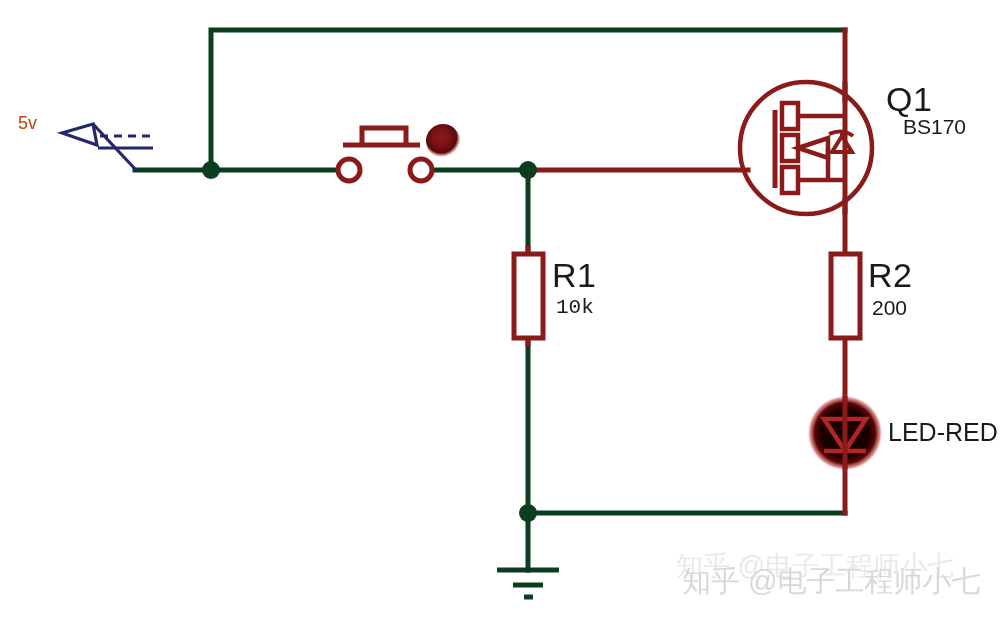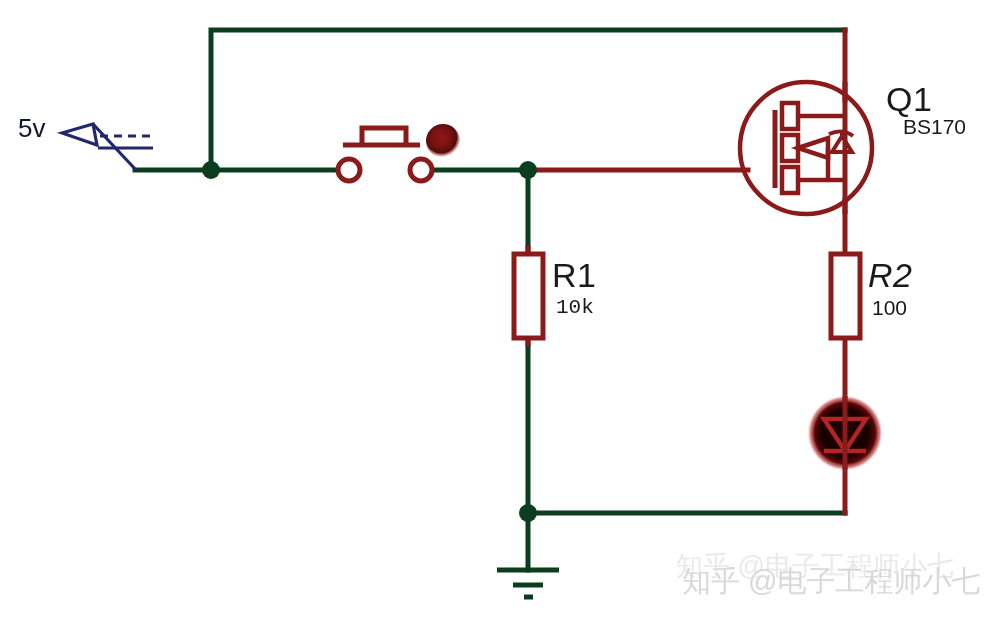--- a/index.html
+++ b/index.html
@@ -34,32 +34,32 @@
     user-select: none;
   }
   .lbl-ref {
     font-size: 34px;
     letter-spacing: 0.5px;
   }
   .lbl-val {
     font-size: 21px;
   }
   .lbl-supply {
-    font-size: 26px;
-    color: #0f172a;
+    font-size: 18px;
+    color: #c2410c;
   }
   .lbl-led {
     font-size: 25px;
   }
   
   #label-q1      { left: 886px; top: 80px; text-align: right; }
   #label-q1-part { left: 903px; top: 115px; }
   #label-r1      { left: 552px; top: 256px; }
   #label-r1-val  { left: 556px; top: 296px; font-family: Liberation Mono, monospace; }
-  #label-r2      { left: 868px; top: 256px; font-style: italic; }
+  #label-r2      { left: 868px; top: 256px; }
   #label-r2-val  { left: 872px; top: 296px; }
   #label-led     { left: 888px; top: 418px; }
   #label-supply  { left: 18px; top: 113px; }
 
   
   .watermark {
     position: absolute;
     font-family: "Liberation Sans", sans-serif;
     white-space: nowrap;
     user-select: none;
@@ -217,19 +217,20 @@
 
   <div class="lbl lbl-supply" id="label-supply">5v</div>
 
   <div class="lbl lbl-ref" id="label-q1">Q1</div>
   <div class="lbl lbl-val" id="label-q1-part">BS170</div>
 
   <div class="lbl lbl-ref" id="label-r1">R1</div>
   <div class="lbl lbl-val" id="label-r1-val">10k</div>
 
   <div class="lbl lbl-ref" id="label-r2">R2</div>
-  <div class="lbl lbl-val" id="label-r2-val">100</div>
-
+  <div class="lbl lbl-val" id="label-r2-val">200</div>
+
+  <div class="lbl lbl-led" id="label-led">LED-RED</div>
 
   <div class="watermark" id="watermark-back">知乎 @电子工程师小七</div>
   <div class="watermark" id="watermark-front">知乎 @电子工程师小七</div>
 
 </div>
 
 </body></html>

